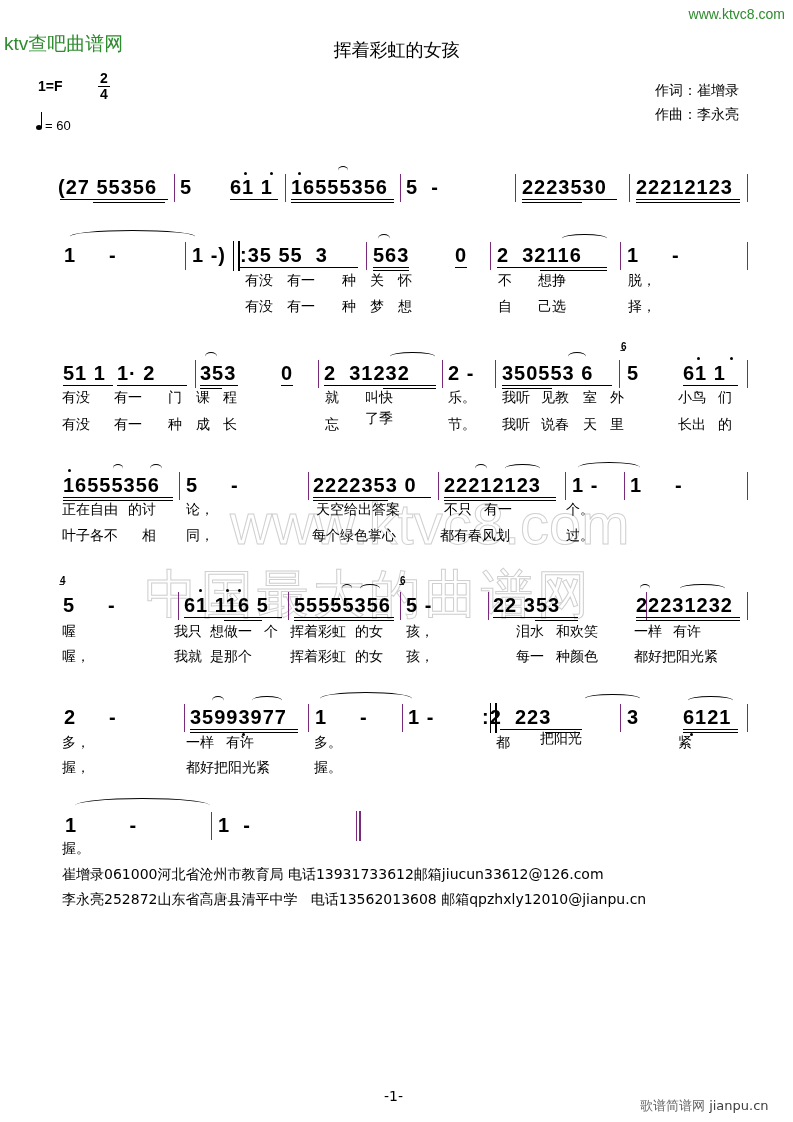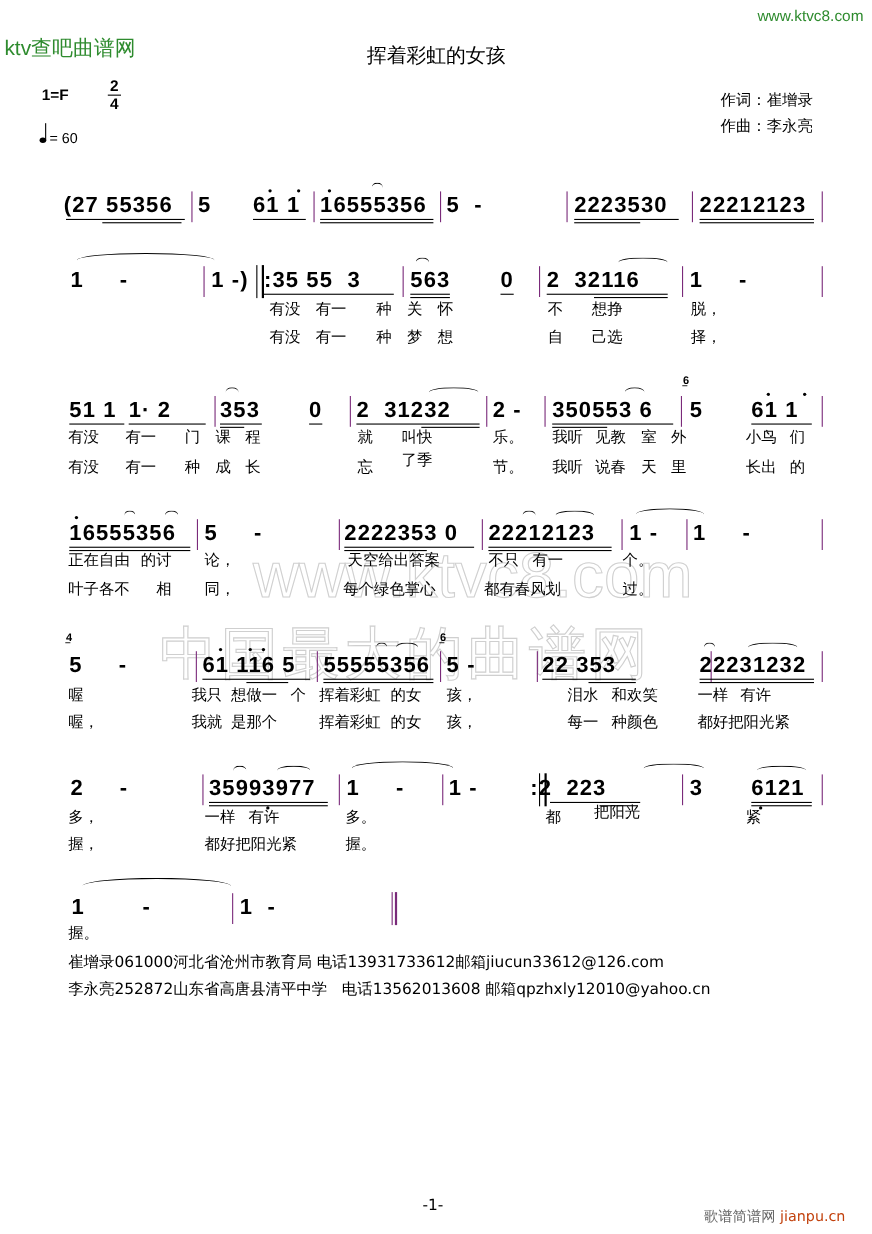--- a/index.html
+++ b/index.html
@@ -20,21 +20,21 @@
   .dbl { position:absolute; width:4px; height:30px; border-left:1px solid #000; border-right:2px solid #000; }
   .ul { position:absolute; height:1px; background:#000; }
   .slur { position:absolute; border-top:1.5px solid #000; border-radius:50% 50% 0 0; height:8px; }
   .dot { position:absolute; width:3px; height:3px; background:#000; border-radius:50%; }
   .lyr { position:absolute; font-size:14px; white-space:pre; }
   .foot { left:62px; font-size:14px; white-space:pre; }
   .bigwm { left:145px; top:560px; font-size:52px; color:transparent; -webkit-text-stroke:1px #cfcfcf; letter-spacing:4px; white-space:nowrap; }
   .urlwm { left:230px; top:490px; font-size:58px; color:transparent; -webkit-text-stroke:1px #d0d0d0; white-space:nowrap; font-family:"Liberation Sans", sans-serif; }
   .pageno { left:384px; top:1088px; font-size:14px; }
   .jp { left:640px; top:1097px; font-size:13px; color:#666; }
-  .jp span { color:#c2410c; }
+  .jp span { color:#404040; }
   .small6 { position:absolute; font-size:10px; font-weight:bold; font-family:"Liberation Sans", sans-serif; line-height:9px; }
 </style>
 </head>
 <body>
 
 <div class="abs wm-left">ktv查吧曲谱网</div>
 <div class="abs wm-right">www.ktvc8.com</div>
 <div class="abs urlwm">www.ktvc8.com</div>
 <div class="abs bigwm">中国最大的曲谱网</div>
 
@@ -315,15 +315,15 @@
 <div class="abs row" style="top:810px">
   <div class="slur" style="left:75px;top:-12px;width:135px;height:14px"></div>
   <span class="n" style="left:65px;top:4px">1        -</span>
   <div class="bar" style="left:211px;top:2px"></div>
   <span class="n" style="left:218px;top:4px">1  -</span>
   <div class="dbl" style="left:356px;top:1px;width:2px;border-right:2px solid #7a2a7a;border-left:1px solid #7a2a7a"></div>
   <span class="lyr" style="left:62px;top:30px">握。</span>
 </div>
 
 <div class="abs foot" style="top:866px">崔增录061000河北省沧州市教育局 电话13931733612邮箱jiucun33612@126.com</div>
-<div class="abs foot" style="top:891px">李永亮252872山东省高唐县清平中学   电话13562013608 邮箱qpzhxly12010@yahoo.cn</div>
+<div class="abs foot" style="top:891px">李永亮252872山东省高唐县清平中学   电话13562013608 邮箱qpzhxly12010@jianpu.cn</div>
 <div class="abs pageno">-1-</div>
 <div class="abs jp"><span style="color:#666">歌谱简谱网</span> <span>jianpu.cn</span></div>
 
 </body></html>

